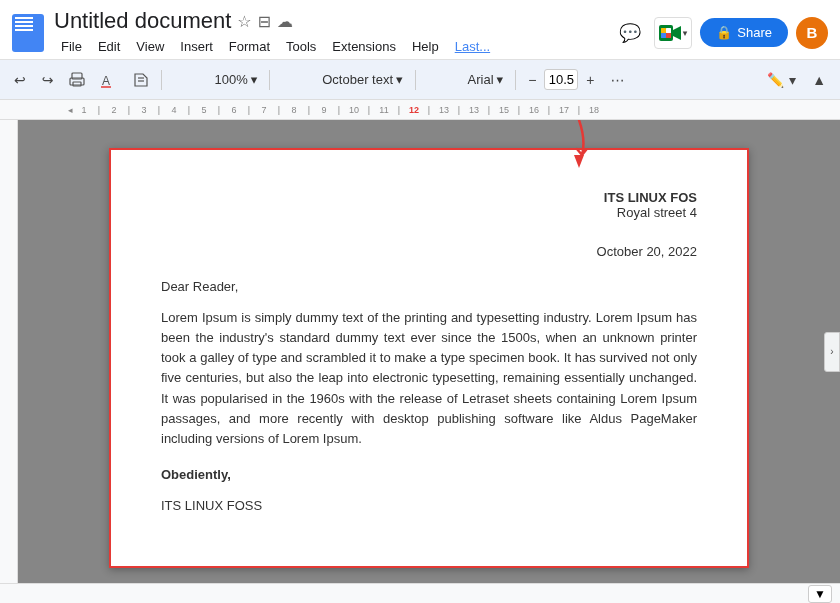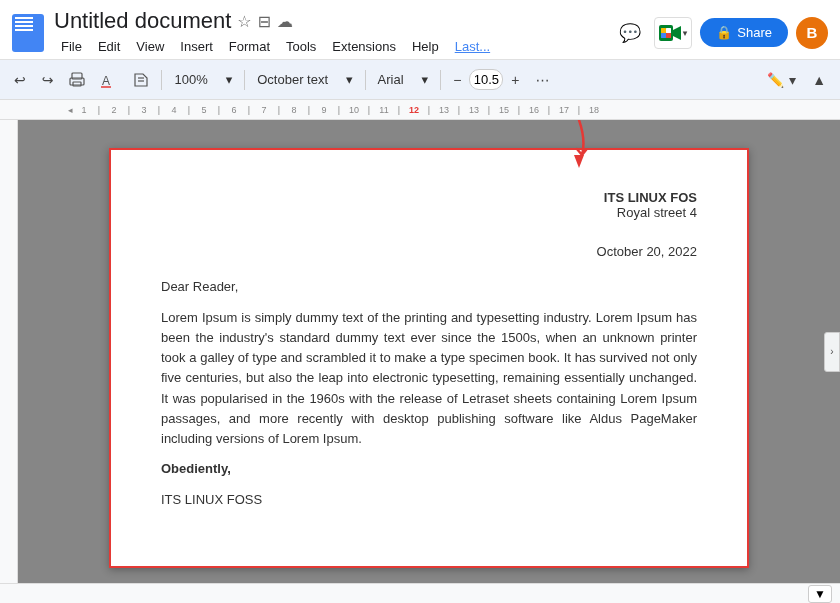--- a/index.html
+++ b/index.html
@@ -126,36 +126,36 @@
       display: flex; align-items: center;
     }
     .tb-select {
       padding: 3px 5px;
       border: 1px solid transparent;
       border-radius: 3px;
       background: transparent;
       font-size: 13px;
       cursor: pointer;
       color: #333;
-      display: flex; gap: 18px;
+      display: flex; gap: 3px; margin-left: 40px;
     }
     .tb-divider {
       width: 1px;
       height: 20px;
       background: #ccc;
       margin: 0 2px;
     }
     .font-size-area {
       display: flex; align-items: center; gap: 2px;
     }
     .font-size-input {
       width: 34px;
       text-align: center;
       border: 1px solid #ccc;
-      border-radius: 10px;
+      border-radius: 3px;
       padding: 2px 3px;
       font-size: 13px;
     }
 
     
     .ruler {
       background: #f8f9fa;
       border-bottom: 1px solid #ddd;
       height: 20px;
       display: flex;
@@ -216,21 +216,21 @@
     .doc-date {
       text-align: right;
       margin-bottom: 20px;
       font-size: 13px;
     }
     .doc-greeting {
       margin-bottom: 14px;
       font-size: 13px;
     }
     .doc-body {
-      margin-bottom: 12px;
+      margin-bottom: 18px;
       font-size: 13px;
       line-height: 1.55;
       text-align: justify;
     }
     .doc-closing {
       margin-bottom: 16px;
       font-size: 13px;
       font-weight: bold;
     }
     .doc-signature {

